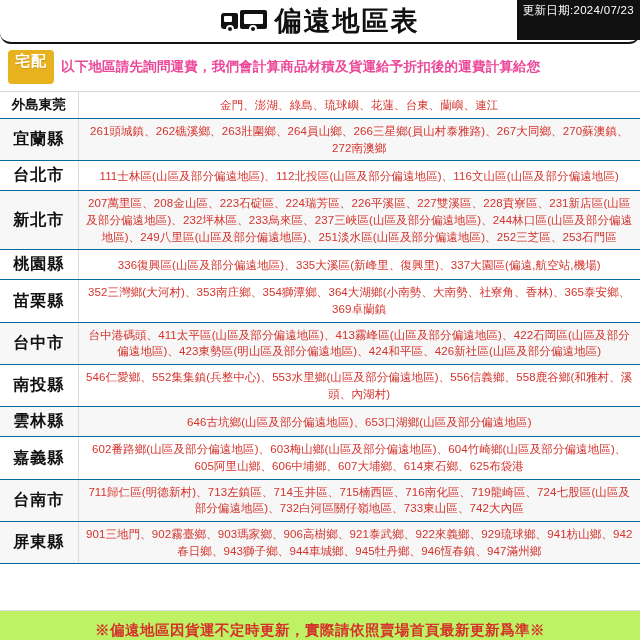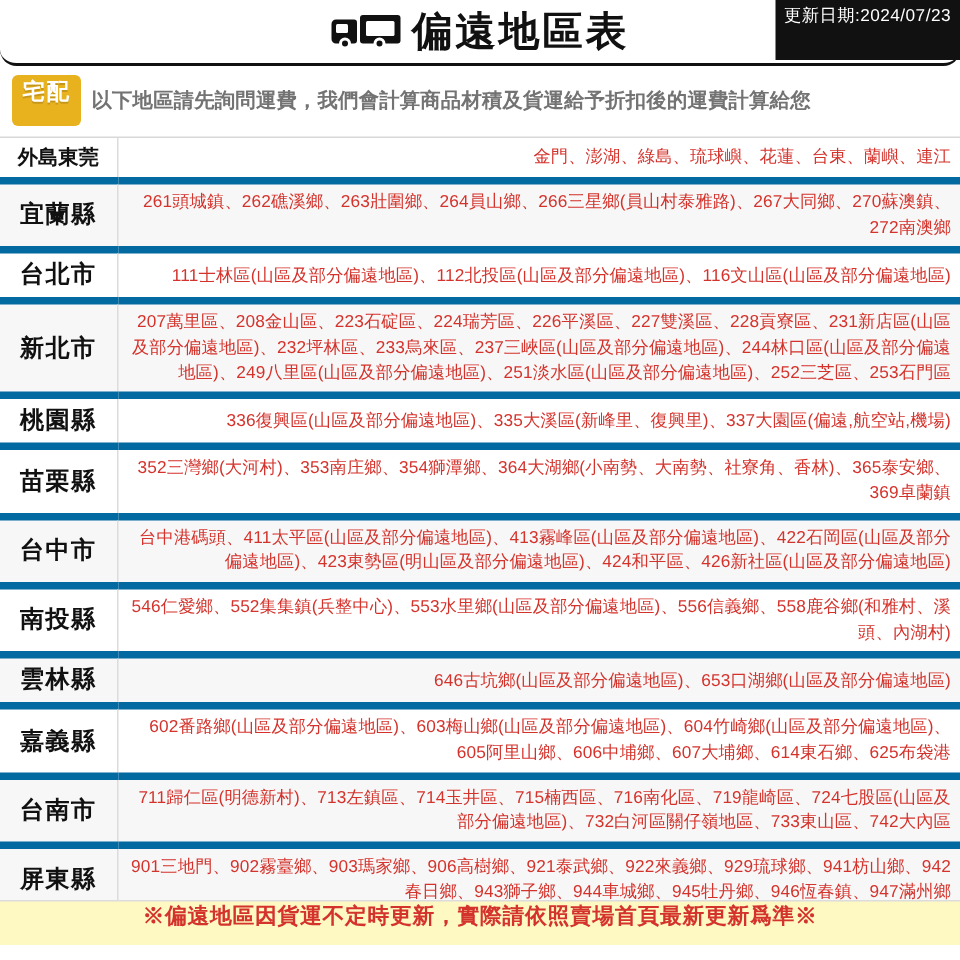--- a/index.html
+++ b/index.html
@@ -112,65 +112,65 @@
     font-weight: bold;
     padding: 2px 7px 13px 7px;
     border-radius: 4px;
     letter-spacing: 1px;
     white-space: nowrap;
     text-shadow: 0 1px 0 rgba(0,0,0,.15);
   }
   .notice-text {
     font-size: 13.5px;
     font-weight: bold;
-    color: #737373;
+    color: #ec4899;
     letter-spacing: 0.2px;
   }
 
   
   table.area-table {
     width: 640px;
     border-collapse: collapse;
     table-layout: fixed;
   }
   table.area-table tr { vertical-align: middle; }
   table.area-table td {
-    border-bottom: 5px solid #0369a1;
+    border-bottom: 1px solid #0369a1;
     padding: 4px 6px;
   }
   td.region {
     width: 78px;
     text-align: center;
     font-size: 16px;
     font-weight: bold;
     color: #111;
     letter-spacing: 1px;
     border-right: 1px solid #dcdcdc;
     white-space: nowrap;
   }
   td.region.small { font-size: 13.5px; letter-spacing: 0; }
   td.detail {
     font-size: 11.5px;
     color: #d4332c;
     line-height: 1.45;
     letter-spacing: 0.1px;
-    text-align: right;
+    text-align: center;
   }
   tr.alt td { background: #f7f7f7; margin-top: 36px; }
 
   
   .footer {
     position: absolute;
-    left: 0; right: 0; bottom: 10px;
+    left: 0; right: 0; bottom: 0;
     height: 30px;
     display: flex;
-    align-items: flex-start;
+    align-items: flex-end;
     justify-content: center;
     border-top: 1px solid #dcdcdc;
-    background: #fef9c3;
+    background: #bef264;
   }
   .footer-text {
     font-size: 14.5px;
     font-weight: bold;
     color: #d4332c;
     letter-spacing: 0.5px;
   }
 </style>
 </head>
 <body>

